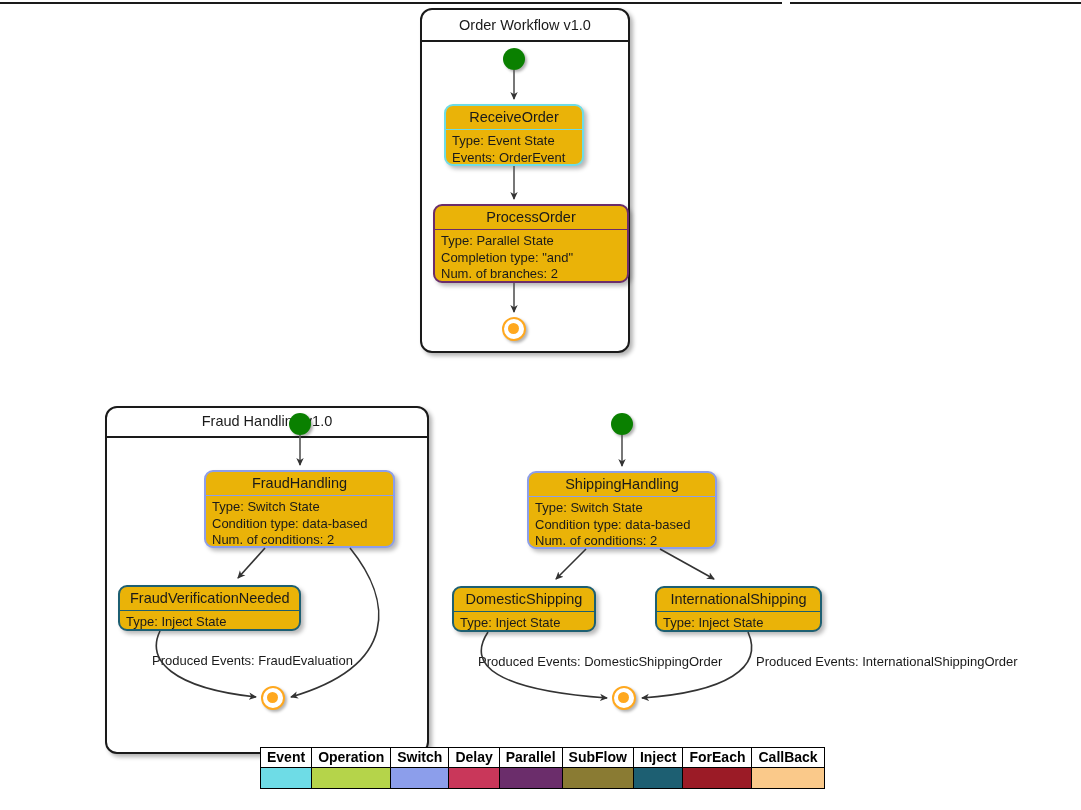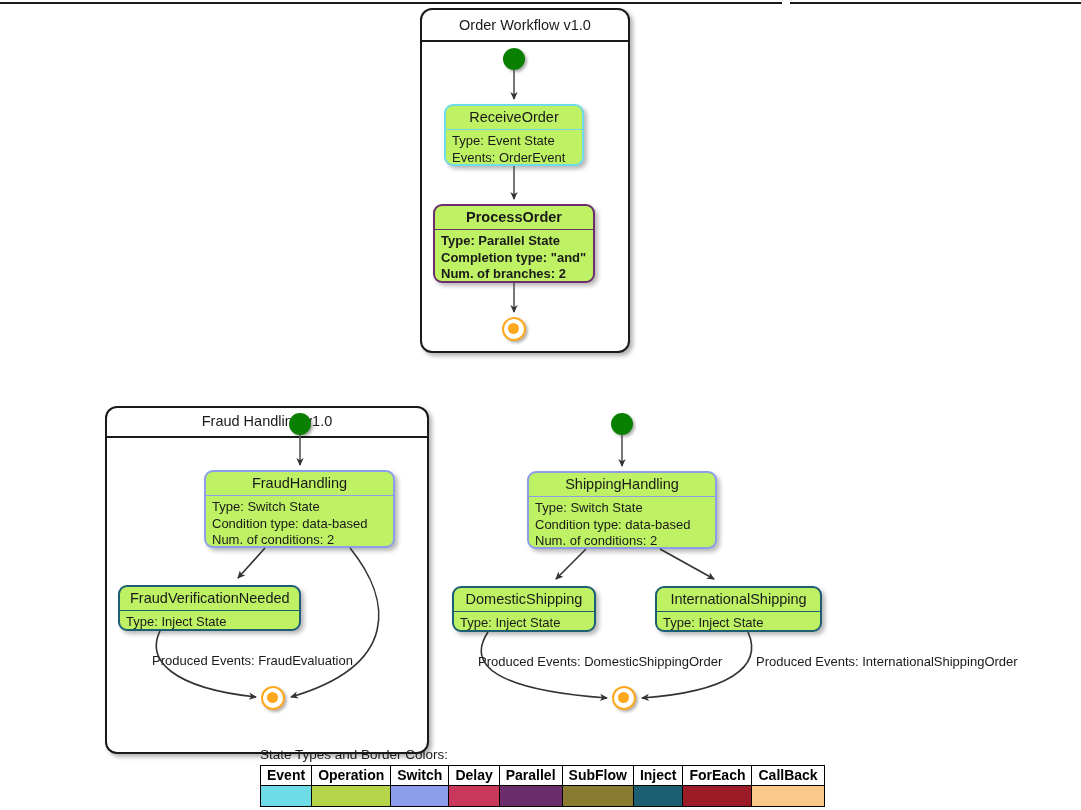--- a/index.html
+++ b/index.html
@@ -54,21 +54,21 @@
     background: #1a1a1a;
   }
 
   
   .state {
     position: absolute;
     box-sizing: border-box;
     border-width: 2px;
     border-style: solid;
     border-radius: 9px;
-    background: #bef264;
+    background: #eab308;
     box-shadow: 3px 3px 4px rgba(0,0,0,0.28);
     overflow: hidden;
   }
   .state-name {
     text-align: center;
     font-size: 14.5px;
     color: #1a1a1a;
     padding: 3px 10px 4px 10px;
     white-space: nowrap;
   }
@@ -178,21 +178,21 @@
 
   <div class="state" style="left:444px; top:104px; width:140px; height:62px; border-color:#6EDCE6;">
     <div class="state-name">ReceiveOrder</div>
     <div class="state-sep" style="background:#6EDCE6;"></div>
     <div class="state-body">
       <div class="state-line">Type: Event State</div>
       <div class="state-line">Events: OrderEvent</div>
     </div>
   </div>
 
-  <div class="state" style="left:433px; top:204px; width:162px; height:79px; border-color:#6B2D6B;font-weight:bold;">
+  <div class="state" style="left:433px; top:204px; width:196px; height:79px; border-color:#6B2D6B;">
     <div class="state-name">ProcessOrder</div>
     <div class="state-sep" style="background:#6B2D6B;"></div>
     <div class="state-body">
       <div class="state-line">Type: Parallel State</div>
       <div class="state-line">Completion type: "and"</div>
       <div class="state-line">Num. of branches: 2</div>
     </div>
   </div>
 
   <div class="end-node" style="left:502px; top:317px;"></div>
@@ -277,21 +277,20 @@
     <path d="M350,548 C392,600 400,665 291,697" stroke="#333333" stroke-width="1.6" fill="none" marker-end="url(#arrow)"></path>
 
     <path d="M622,435 L622,466" stroke="#555555" stroke-width="1.6" fill="none" marker-end="url(#arrow)"></path>
     <path d="M586,549 L556,579" stroke="#333333" stroke-width="1.6" fill="none" marker-end="url(#arrow)"></path>
     <path d="M660,549 L714,579" stroke="#333333" stroke-width="1.6" fill="none" marker-end="url(#arrow)"></path>
     <path d="M488,632 C466,665 496,690 607,698" stroke="#333333" stroke-width="1.6" fill="none" marker-end="url(#arrow)"></path>
     <path d="M748,632 C764,668 726,692 642,698" stroke="#333333" stroke-width="1.6" fill="none" marker-end="url(#arrow)"></path>
   </svg>
 
   <div class="legend" style="left:260px; top:747px;">
-    <div class="legend-caption">State Types and Border Colors:</div>
     <table class="legend-table">
       <tbody>
           <tr>
         <th>Event</th>
         <th>Operation</th>
         <th>Switch</th>
         <th>Delay</th>
         <th>Parallel</th>
         <th>SubFlow</th>
         <th>Inject</th>

